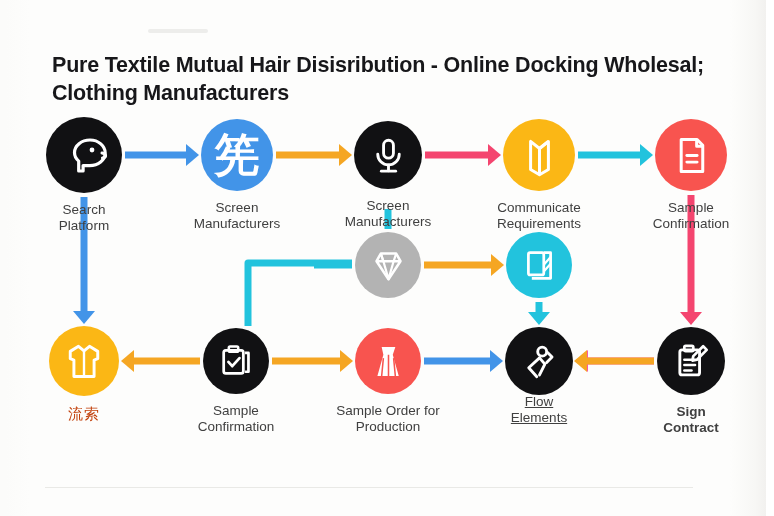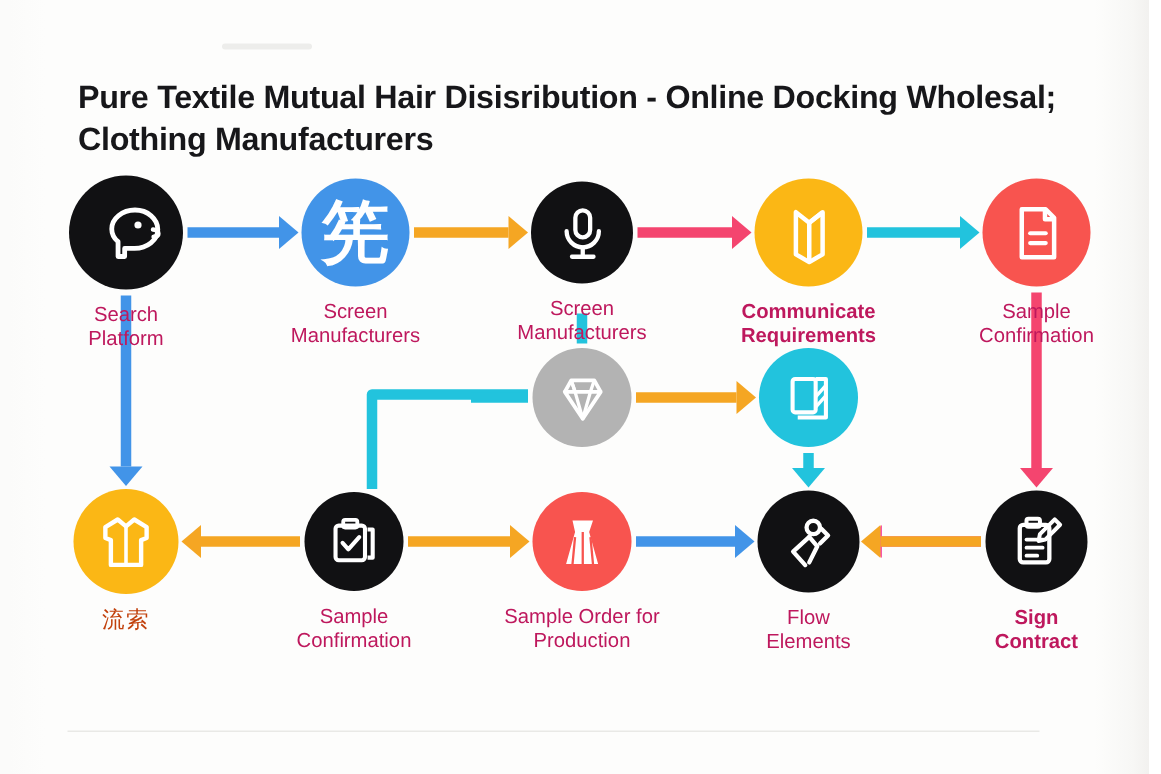--- a/index.html
+++ b/index.html
@@ -46,21 +46,21 @@
   
   .node{position:absolute;width:0;height:0;}
   .circle{
     position:absolute;border-radius:50%;
     display:flex;align-items:center;justify-content:center;
     left:50%;top:0;transform:translateX(-50%);
   }
   .circle svg{display:block;}
   .label{
     position:absolute;left:50%;transform:translateX(-50%);
-    text-align:center;color:#be185d;
+    text-align:center;color:#404040;
     font-size:13.5px;line-height:1.22;white-space:pre-line;
     width:150px;
   }
   .label.cjk{font-size:15px;font-weight:normal;color:#c2410c;letter-spacing:1px;}
   .glyph{
     color:#ffffff;font-weight:bold;
     font-family:"DejaVu Sans","Liberation Sans",sans-serif;
   }
 </style>
 </head>
@@ -178,21 +178,21 @@
       <div class="node" style="left: 539px; top: 119px;">
         <div class="circle" style="height: 72px; width: 72px; background: rgb(251, 183, 21);">
           <span>
             <svg width="45" height="45" viewBox="0 0 48 48">
       <path d="M24 16.5 14.5 9v30L24 44.5 33.5 39V9z" fill="none" stroke="#fff" stroke-width="3.2" stroke-linejoin="round"></path>
       <path d="M24 16.5 33.5 9" fill="none" stroke="#fff" stroke-width="3.2" stroke-linejoin="round"></path>
       <line x1="24" y1="16.5" x2="24" y2="44.5" stroke="#fff" stroke-width="3.2"></line>
     </svg>
           </span>
         </div>
-        <div class="label" style="top: 81px; font-weight: bold;">Communicate
+        <div class="label" style="top: 81px;">Communicate
 Requirements</div>
       </div>
       <div class="node" style="left: 691px; top: 119px;">
         <div class="circle" style="height: 72px; width: 72px; background: rgb(248, 84, 79);">
           <span>
             <svg width="45" height="45" viewBox="0 0 48 48">
       <path d="M13 7h17l6 6v28H13z" fill="none" stroke="#fff" stroke-width="3.2" stroke-linejoin="round"></path>
       <path d="M29.5 7v7h6.5" fill="none" stroke="#fff" stroke-width="3.2" stroke-linejoin="round"></path>
       <line x1="19" y1="24" x2="30" y2="24" stroke="#fff" stroke-width="3" stroke-linecap="round"></line>
       <line x1="19" y1="31" x2="30" y2="31" stroke="#fff" stroke-width="3" stroke-linecap="round"></line>
@@ -267,21 +267,21 @@
         <div class="circle" style="height: 68px; width: 68px; background: rgb(17, 17, 19);">
           <span>
             <svg width="43" height="43" viewBox="0 0 48 48">
       <circle cx="27" cy="13" r="5" fill="none" stroke="#fff" stroke-width="3.2"></circle>
       <path d="M33 14l5 5-6 6" fill="none" stroke="#fff" stroke-width="3.2" stroke-linecap="round" stroke-linejoin="round"></path>
       <path d="M24 20 12 31l9 10" fill="none" stroke="#fff" stroke-width="3.2" stroke-linecap="round" stroke-linejoin="round"></path>
       <path d="M24 20l6 7-6 12" fill="none" stroke="#fff" stroke-width="3.2" stroke-linecap="round" stroke-linejoin="round"></path>
     </svg>
           </span>
         </div>
-        <div class="label" style="top: 77px;">Flow
+        <div class="label" style="top: 67px; text-decoration: underline;">Flow
 Elements</div>
       </div>
       <div class="node" style="left: 691px; top: 327px;">
         <div class="circle" style="height: 68px; width: 68px; background: rgb(17, 17, 19);">
           <span>
             <svg width="43" height="43" viewBox="0 0 48 48">
       <rect x="11" y="11" width="22" height="28" rx="2.5" fill="none" stroke="#fff" stroke-width="3.2"></rect>
       <rect x="16" y="6.5" width="10" height="6" rx="1.5" fill="none" stroke="#fff" stroke-width="3"></rect>
       <line x1="16" y1="22" x2="28" y2="22" stroke="#fff" stroke-width="2.8" stroke-linecap="round"></line>
       <line x1="16" y1="28" x2="28" y2="28" stroke="#fff" stroke-width="2.8" stroke-linecap="round"></line>

